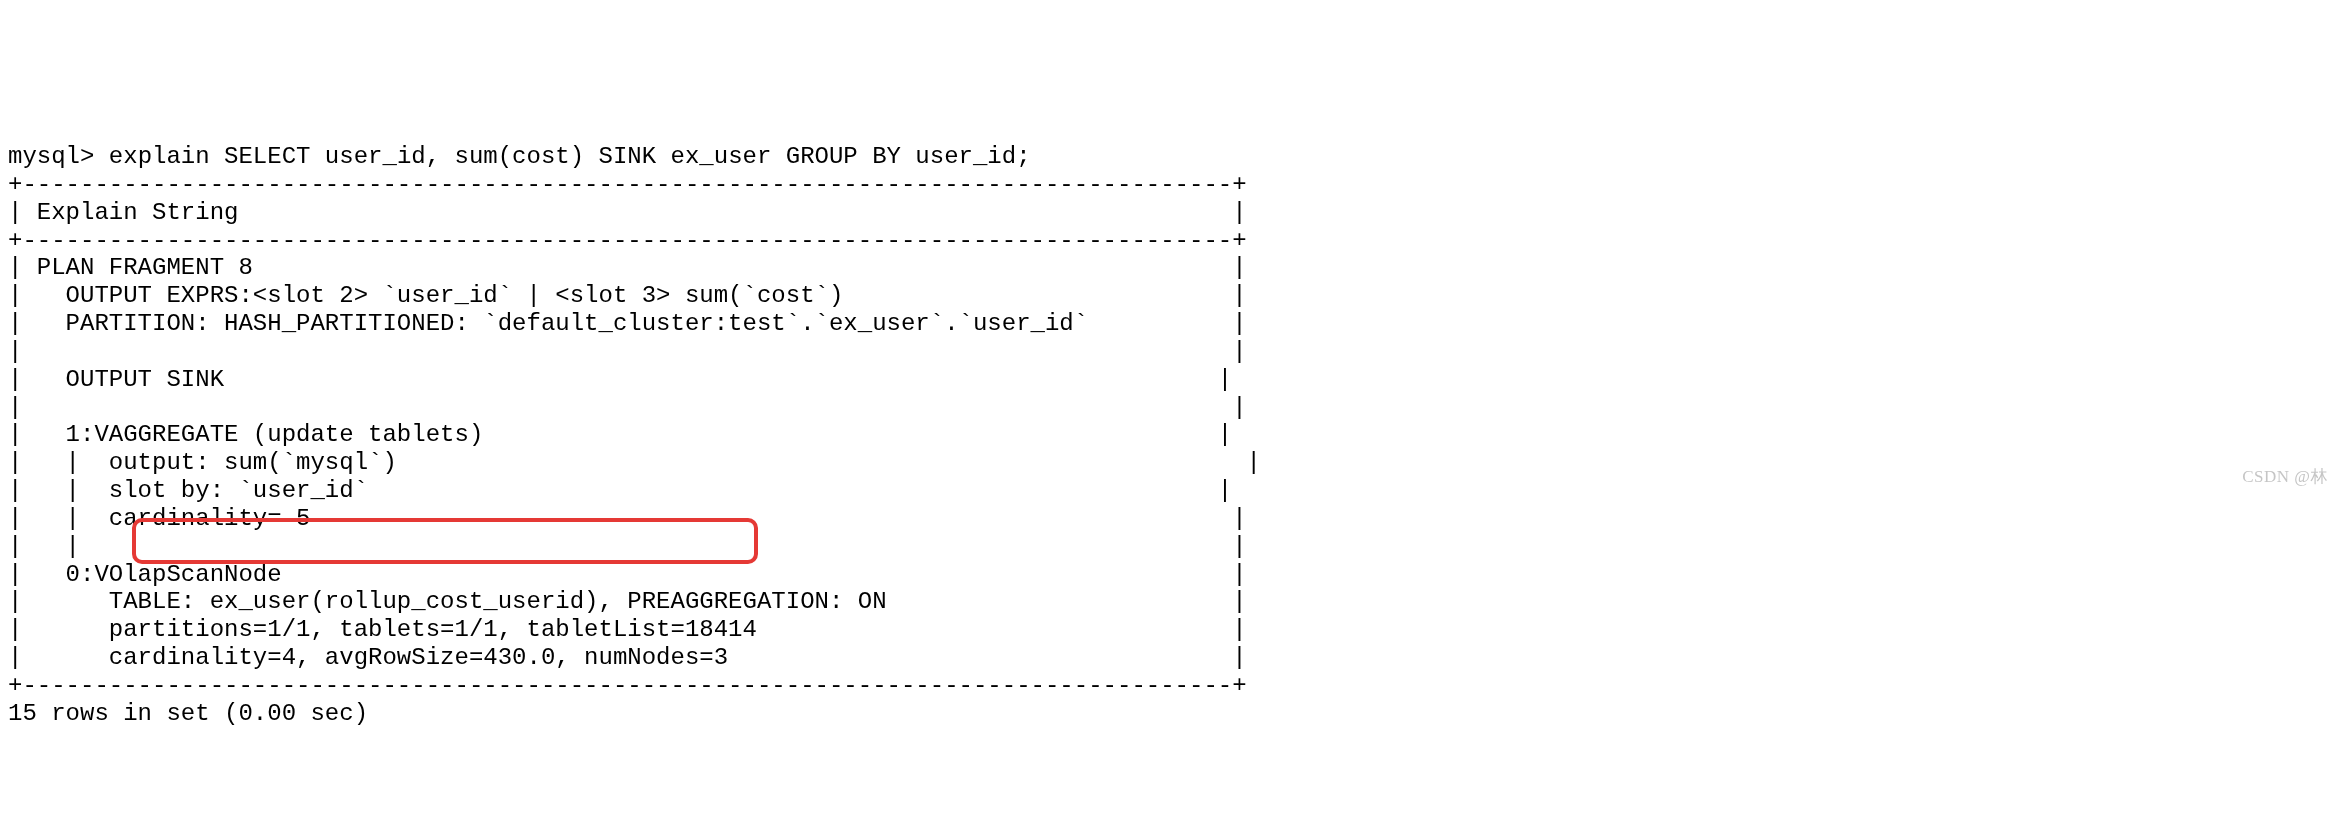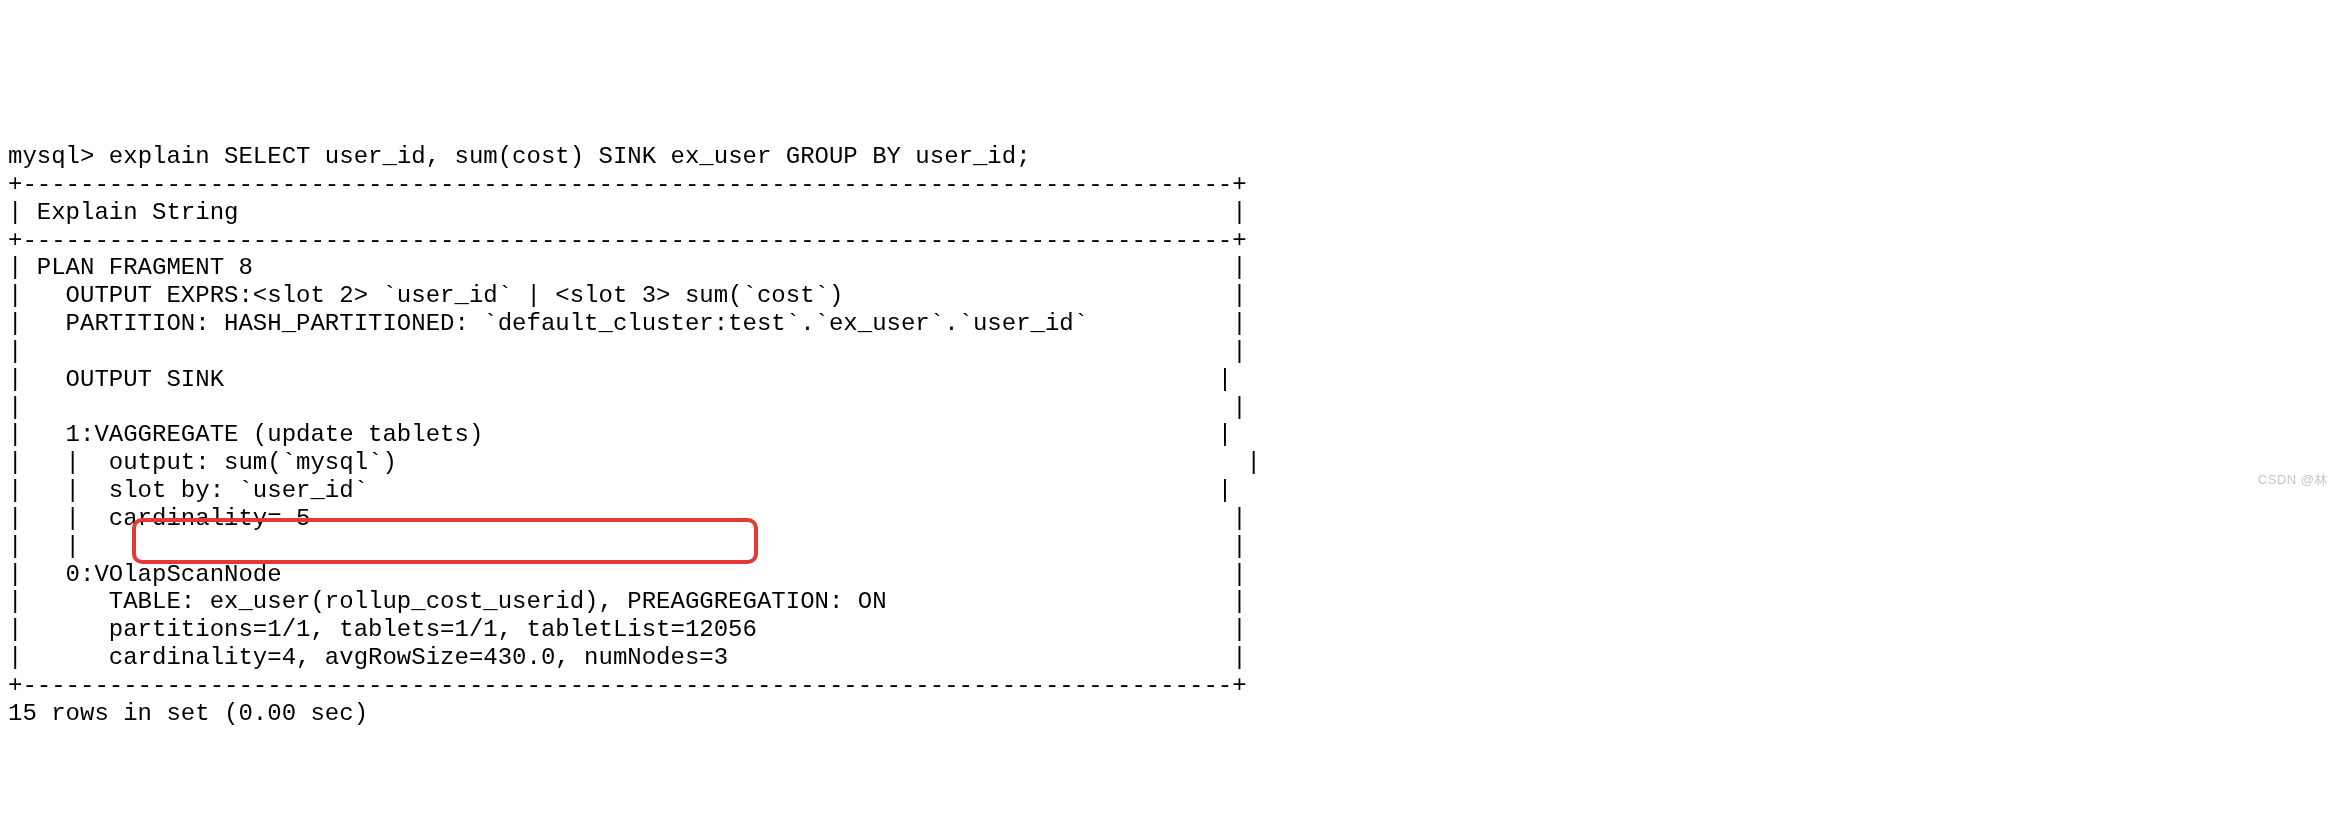--- a/index.html
+++ b/index.html
@@ -16,22 +16,22 @@
     position: relative;
   }
   .highlight-box {
     position: absolute;
     border: 4px solid #e53935;
     border-radius: 10px;
     pointer-events: none;
   }
   .watermark {
     position: absolute;
-    font-family: Liberation Sans, sans-serif;
-    font-size: 13px;
+    font-family: Liberation Serif, serif;
+    font-size: 17px;
     color: rgba(150,150,150,0.55);
     letter-spacing: 0.5px;
   }
 </style>
 </head>
 <body>
 
 
 
 <div class="terminal">
@@ -45,21 +45,21 @@
 <span>|                                                                                    |</span>
 <span>|   OUTPUT SINK                                                                     |</span>
 <span>|                                                                                    |</span>
 <span>|   1:VAGGREGATE (update tablets)                                                   |</span>
 <span>|   |  output: sum(`mysql`)                                                           |</span>
 <span>|   |  slot by: `user_id`                                                           |</span>
 <span>|   |  cardinality=-5                                                                |</span>
 <span>|   |                                                                                |</span>
 <span>|   0:VOlapScanNode                                                                  |</span>
 <span>|      TABLE: ex_user(rollup_cost_userid), PREAGGREGATION: ON                        |</span>
-<span>|      partitions=1/1, tablets=1/1, tabletList=12056                                 |</span>
+<span>|      partitions=1/1, tablets=1/1, tabletList=18414                                 |</span>
 <span>|      cardinality=4, avgRowSize=430.0, numNodes=3                                   |</span>
 <span>+------------------------------------------------------------------------------------+</span>
 <span>15 rows in set (0.00 sec)</span>
 <div class="highlight-box" style="top:403px;left:124px;width:618px;height:38px;"></div>
 <div class="watermark" style="right:14px;bottom:296px;">CSDN @林</div>
 </div>
 
 
 
 

